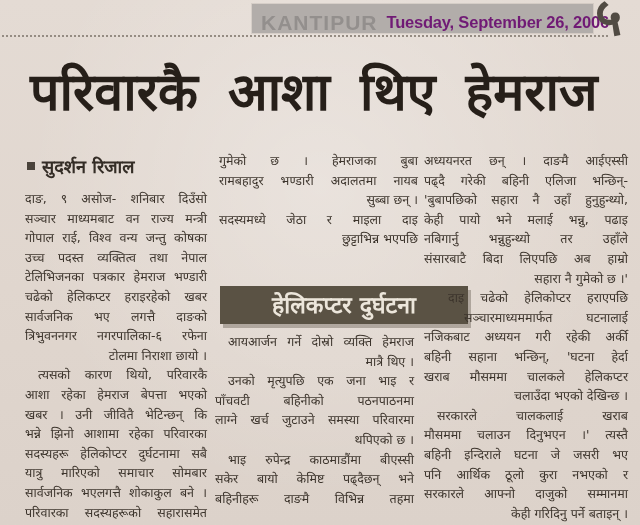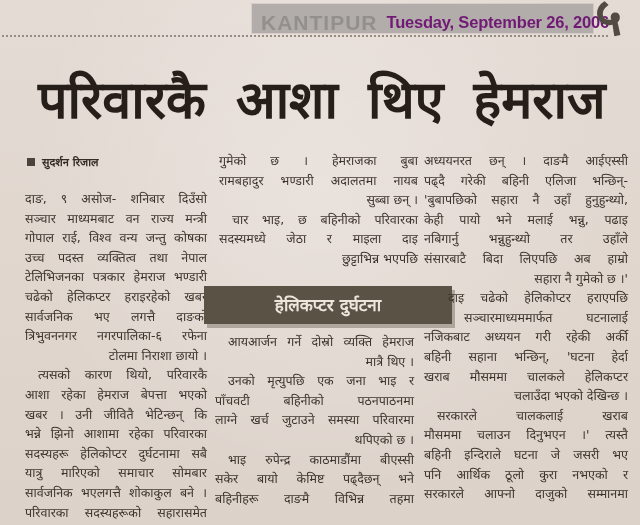--- a/index.html
+++ b/index.html
@@ -29,45 +29,45 @@
   .pageno {
     position:absolute; left:595px; top:-9px; font-size:52px; font-weight:bold;
     color:#514b43; line-height:52px;
   }
   .dotted {
     position:absolute; left:2px; top:35px; width:606px; height:0;
     border-top:2px dotted #958c83;
   }
   
   h1.headline {
-    position:absolute; left:30px; top:56px; width:590px; margin:8px;
+    position:absolute; left:30px; top:56px; width:590px; margin:0;
     font-size:52px; line-height:72px; font-weight:bold; color:#261f19;
     word-spacing:12px; white-space:nowrap;
   }
   .byline {
     position:absolute; left:27px; top:154px; display:flex; align-items:center;
-    gap:7px; font-size:11px; font-weight:bold; color:#342d26;
+    gap:7px; font-size:18px; font-weight:bold; color:#342d26;
   }
   .sq { width:8px; height:8px; background:#4a433b; display:inline-block; flex:0 0 auto; }
   
   .col { position:absolute; font-size:12.5px; color:#3c342c; }
   .col .bl {
     height:19.6px; line-height:19.6px; white-space:nowrap; overflow:visible;
     text-align:right;
   }
   .col .bl.j { text-align:justify; text-align-last:justify; }
   .col .bl.in { padding-left:13px; }
   #c1  { left:25px;  top:189px; width:182px; }
   #c2a { left:219px; top:151px; width:199px; }
   #c2b { left:215px; top:332px; width:199px; }
   #c3  { left:424px; top:151px; width:204px; }
   
   .banner {
-    position:absolute; left:204px; top:286px; width:248px; height:38px;
-    background:#5a5244; color:#ece6db; font-size:17px; font-weight:bold;
+    position:absolute; left:220px; top:286px; width:248px; height:38px;
+    background:#5a5244; color:#ece6db; font-size:23px; font-weight:bold;
     text-align:center; line-height:38px; white-space:nowrap;
     box-shadow:3px 4px 0 rgba(77,69,56,0.35);
   }
 </style>
 </head>
 <body>
 
 <div id="page">
 
   <div class="strip">
@@ -100,21 +100,20 @@
       <div class="bl j">भन्ने झिनो आशामा रहेका परिवारका</div>
       <div class="bl j">सदस्यहरू हेलिकोप्टर दुर्घटनामा सबै</div>
       <div class="bl j">यात्रु मारिएको समाचार सोमबार</div>
       <div class="bl j">सार्वजनिक भएलगत्तै शोकाकुल बने ।</div>
       <div class="bl j">परिवारका सदस्यहरूको सहारासमेत</div>
     </div>
   <div class="col" id="c2a">
       <div class="bl j">गुमेको छ । हेमराजका बुबा</div>
       <div class="bl j">रामबहादुर भण्डारी अदालतमा नायब</div>
       <div class="bl">सुब्बा छन् ।</div>
-      <div class="bl j in">चार भाइ, छ बहिनीको परिवारका</div>
       <div class="bl j">सदस्यमध्ये जेठा र माइला दाइ</div>
       <div class="bl">छुट्टाभिन्न भएपछि</div>
     </div>
   <div class="banner">हेलिकप्टर दुर्घटना</div>
   <div class="col" id="c2b">
       <div class="bl j in">आयआर्जन गर्ने दोस्रो व्यक्ति हेमराज</div>
       <div class="bl">मात्रै थिए ।</div>
       <div class="bl j in">उनको मृत्युपछि एक जना भाइ र</div>
       <div class="bl j">पाँचवटी बहिनीको पठनपाठनमा</div>
       <div class="bl j">लाग्ने खर्च जुटाउने समस्या परिवारमा</div>
@@ -135,15 +134,16 @@
       <div class="bl j" style="margin-left: 40px;">सञ्चारमाध्यममार्फत घटनालाई</div>
       <div class="bl j">नजिकबाट अध्ययन गरी रहेकी अर्की</div>
       <div class="bl j">बहिनी सहाना भन्छिन्, 'घटना हेर्दा</div>
       <div class="bl j">खराब मौसममा चालकले हेलिकप्टर</div>
       <div class="bl">चलाउँदा भएको देखिन्छ ।</div>
       <div class="bl j in">सरकारले चालकलाई खराब</div>
       <div class="bl j">मौसममा चलाउन दिनुभएन ।' त्यस्तै</div>
       <div class="bl j">बहिनी इन्दिराले घटना जे जसरी भए</div>
       <div class="bl j">पनि आर्थिक ठूलो कुरा नभएको र</div>
       <div class="bl j">सरकारले आफ्नो दाजुको सम्मानमा</div>
+      <div class="bl">केही गरिदिनु पर्ने बताइन् ।</div>
     </div>
 
 </div>
 
 </body></html>

